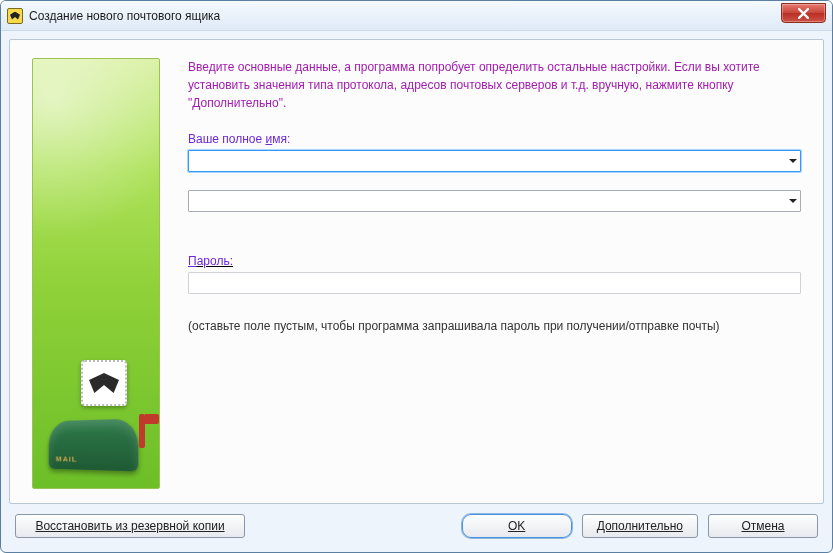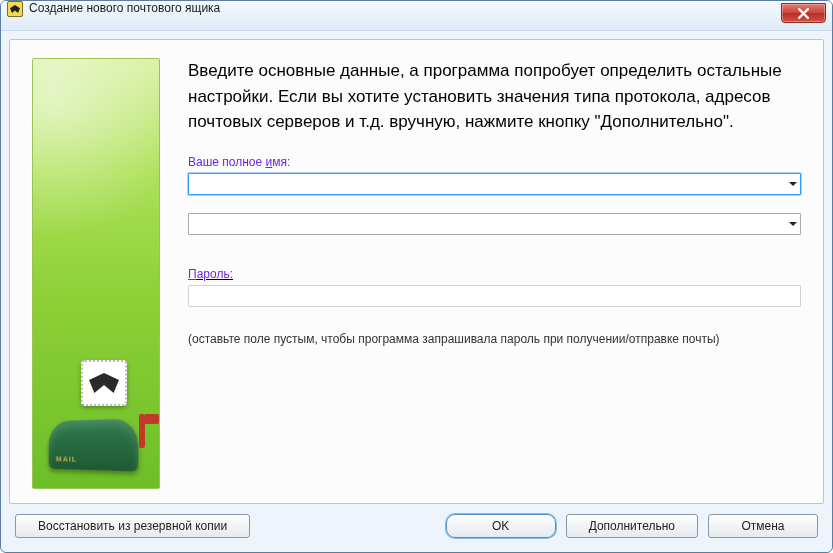--- a/index.html
+++ b/index.html
@@ -18,20 +18,21 @@
     border: 1px solid #5a7fa0;
     border-radius: 6px;
     background: linear-gradient(#e9f2fb, #dde9f7 30px, #eef4fb 30px, #eef4fb);
     position: relative;
     display: flex;
     flex-direction: column;
   }
   .titlebar {
     height: 30px;
     display: flex;
+    align-items: center;
     padding: 0 6px;
     background: linear-gradient(#f4f9fe, #dfeaf7);
     border-bottom: 1px solid #c9d8ea;
     border-top-left-radius: 5px;
     border-top-right-radius: 5px;
     position: relative;
   }
   .titlebar .app-icon {
     width: 16px; height: 16px;
     background: #f7d94c;
@@ -147,28 +148,28 @@
     background: #c0392b;
     border-radius: 0 2px 2px 0;
   }
 
   .form-col {
     flex: 1;
     display: flex;
     flex-direction: column;
   }
   .instructions {
-    color: #000000;
+    color: #a21caf;
     line-height: 1.5;
     margin-bottom: 20px;
-    font-size: 17px;
+    font-size: 12px;
   }
   .field-group { margin-bottom: 18px; }
   .field-group.tight { margin-bottom: 6px; }
-  .field-group.spaced { margin-top: 14px; text-decoration: underline; }
+  .field-group.spaced { margin-top: 24px; text-decoration: underline; }
   .field-label {
     display: block;
     margin-bottom: 4px;
     color: #6d28d9;
     font-size: 12px;
   }
   .field-label .ul { text-decoration: underline; }
   .combo {
     width: 100%;
     height: 22px;
@@ -206,28 +207,29 @@
   .button-row {
     display: flex;
     gap: 10px;
     padding: 10px 6px 6px 6px;
     align-items: center;
   }
   .button-row .spacer { flex: 1; }
   .btn {
     min-width: 110px;
     height: 24px;
-    padding: 0 22px;
+    padding: 0 14px;
     border: 1px solid #8a97a8;
     border-radius: 3px;
     background: linear-gradient(#fefefe, #e6e9ee);
     color: #222;
     font: inherit;
     cursor: pointer;
     box-shadow: 0 1px 0 rgba(255,255,255,0.7) inset;
+    text-decoration: underline;
   }
   .btn.wide { min-width: 230px; }
   .btn.default {
     border-color: #4a90d9;
     box-shadow: 0 0 0 1px rgba(74,144,217,0.6), inset 0 1px 0 rgba(255,255,255,0.7);
     border-radius: 9px;
   }
 </style>
 </head>
 <body>

